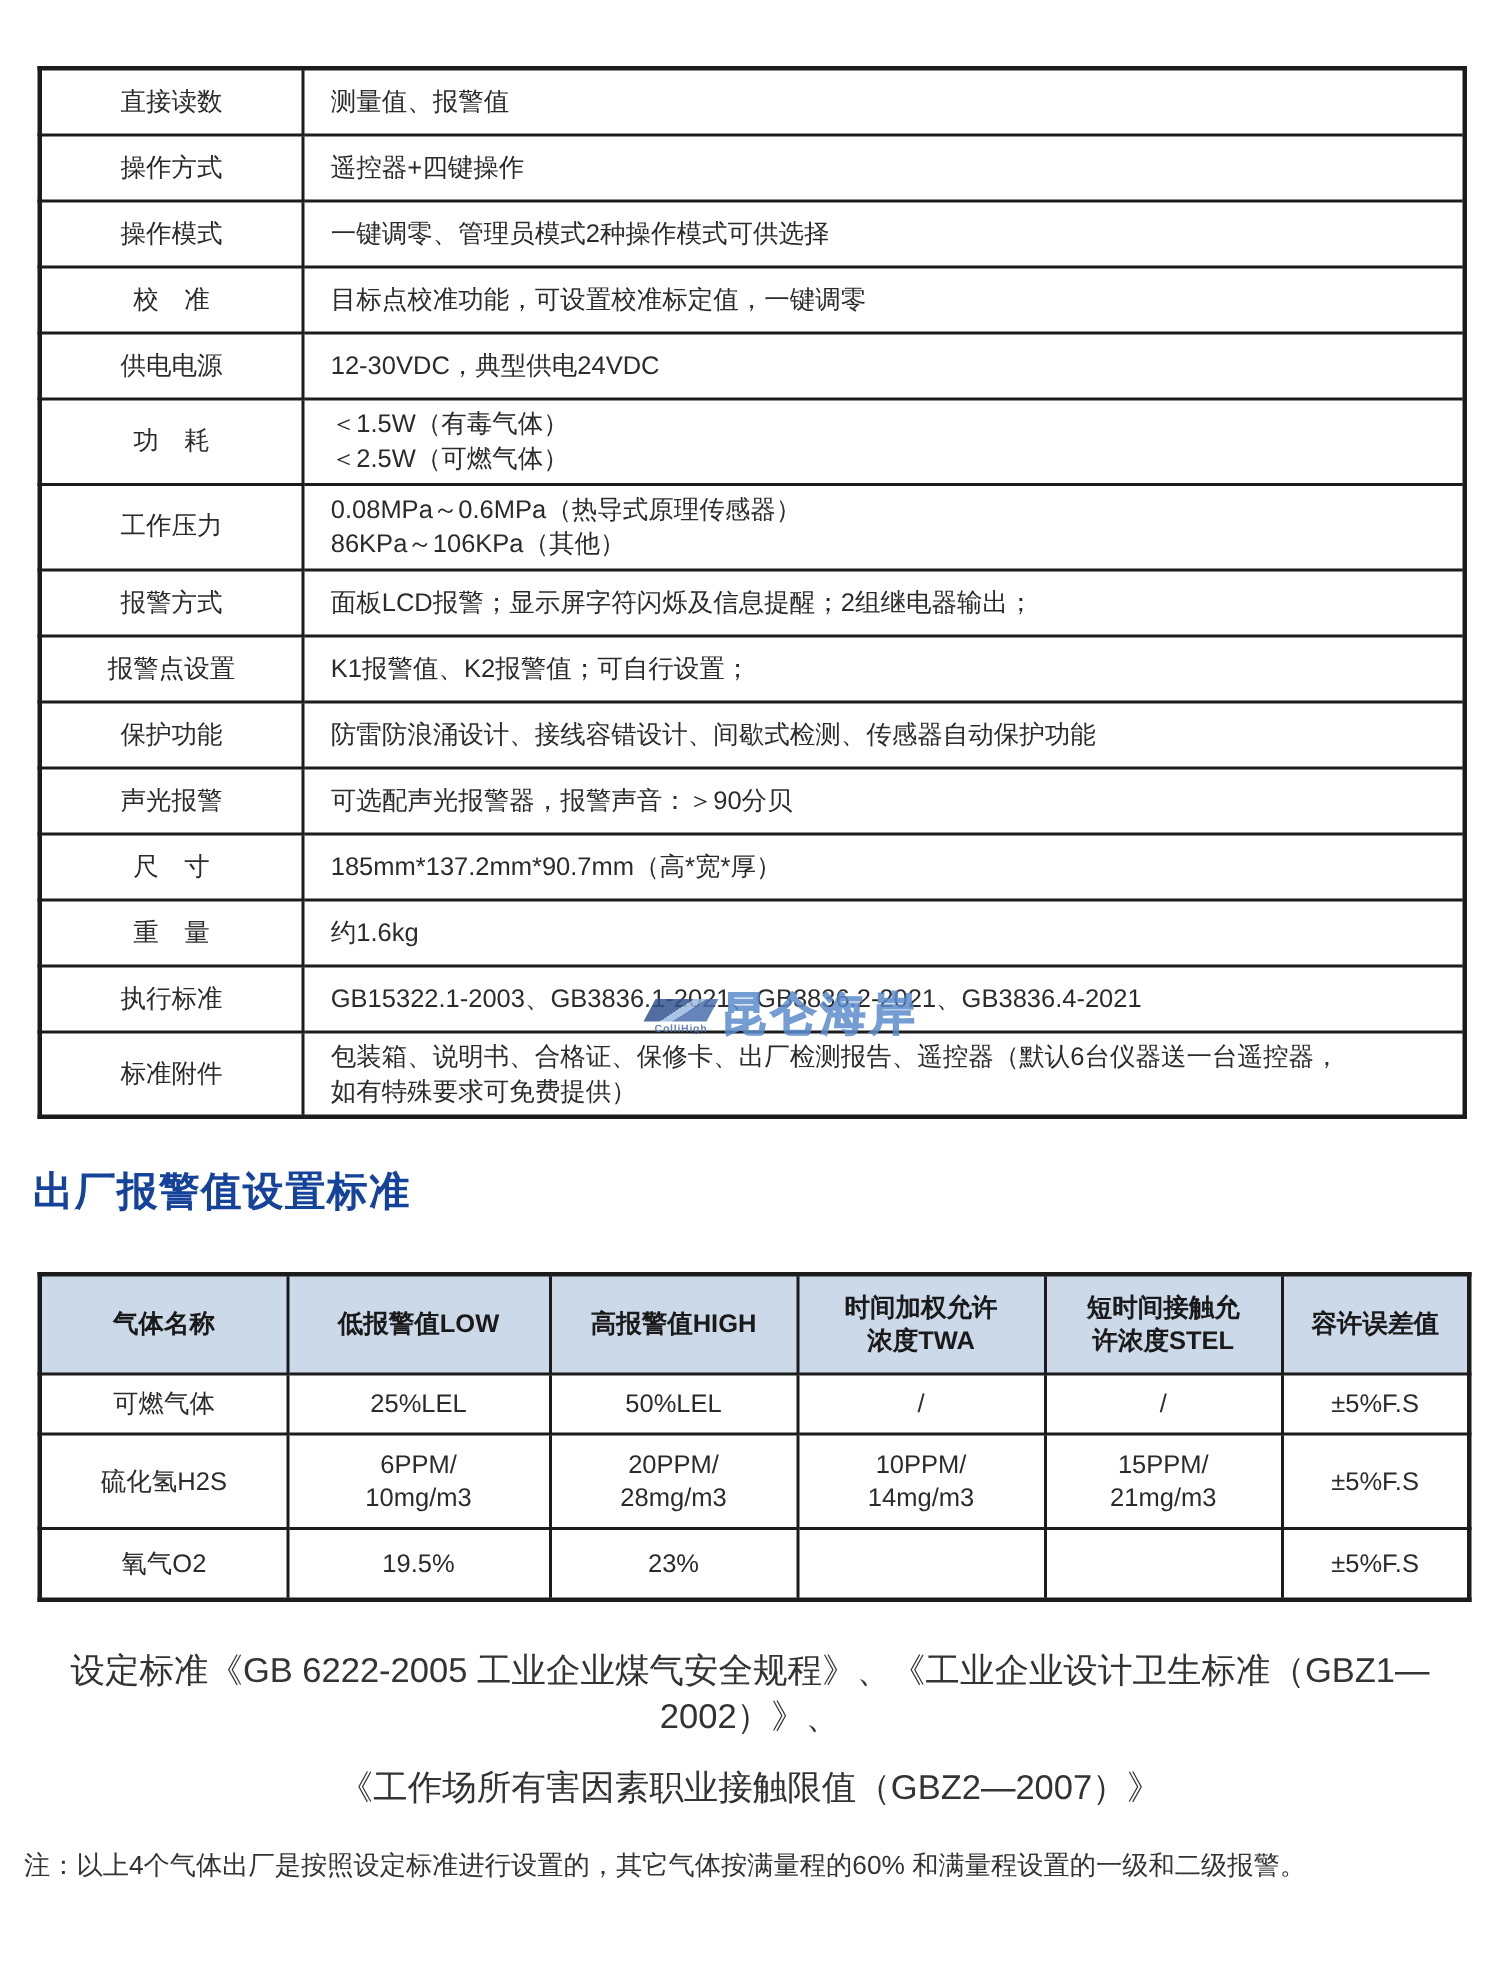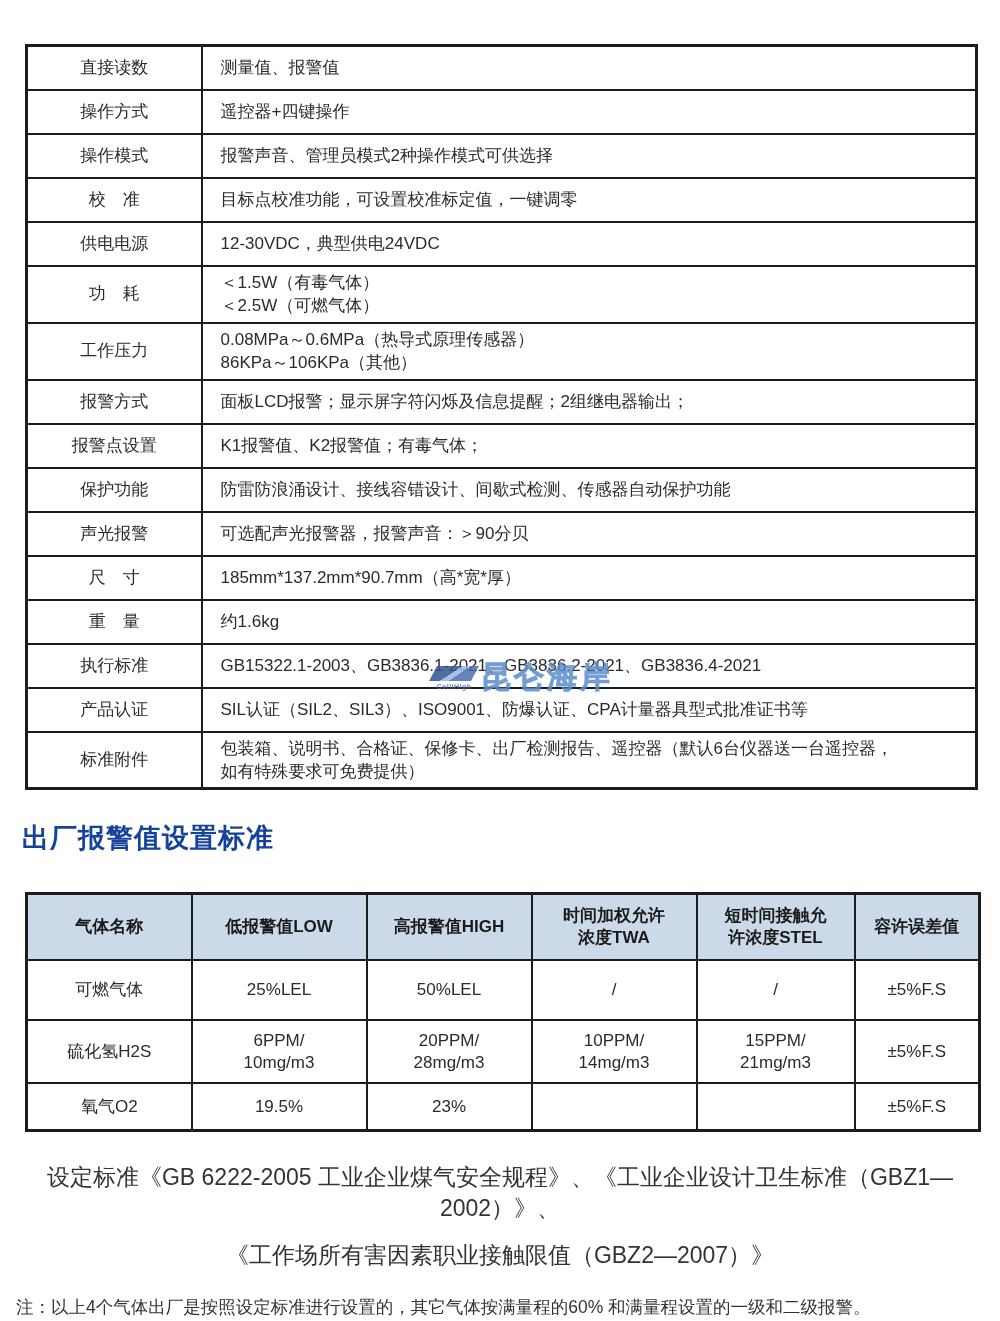--- a/index.html
+++ b/index.html
@@ -35,21 +35,21 @@
     padding-left:29px;
   }
   .alarm-table th,.alarm-table td{
     border:2px solid #1c1c1c;
     font-size:17px;line-height:1.3;text-align:center;vertical-align:middle;
     white-space:pre-line;
   }
   .alarm-table th{
     background:#ccd9e8;color:#1a1a1a;font-weight:bold;height:62px;
   }
-  .alarm-table tr.r1{height:60px;}
+  .alarm-table tr.r1{height:40px;}
   .alarm-table tr.r2{height:63px;}
   .alarm-table tr.r3{height:63px;}
   .alarm-table tr.r4{height:47px;}
   
   .standards{margin-top:30px;text-align:center;font-size:23px;color:#333;}
   .standards .l2{margin-top:16px;}
   .remark{margin:24px 12px 0 16px;font-size:17.5px;color:#333;text-align:left;}
   
   .watermark{
     position:absolute;left:433px;top:662px;z-index:3;
@@ -85,21 +85,21 @@
   <tr class="h1">
     <td class="lbl">操作方式</td>
     <td class="val">
           <span class="line">遥控器+四键操作</span>
           <span class="line"></span>
         </td>
   </tr>
   <tr class="h1">
     <td class="lbl">操作模式</td>
     <td class="val">
-          <span class="line">报警声音、管理员模式2种操作模式可供选择</span>
+          <span class="line">一键调零、管理员模式2种操作模式可供选择</span>
           <span class="line"></span>
         </td>
   </tr>
   <tr class="h1">
     <td class="lbl">校　准</td>
     <td class="val">
           <span class="line">目标点校准功能，可设置校准标定值，一键调零</span>
           <span class="line"></span>
         </td>
   </tr>
@@ -127,21 +127,21 @@
   <tr class="h1">
     <td class="lbl">报警方式</td>
     <td class="val">
           <span class="line">面板LCD报警；显示屏字符闪烁及信息提醒；2组继电器输出；</span>
           <span class="line"></span>
         </td>
   </tr>
   <tr class="h1">
     <td class="lbl">报警点设置</td>
     <td class="val">
-          <span class="line">K1报警值、K2报警值；有毒气体；</span>
+          <span class="line">K1报警值、K2报警值；可自行设置；</span>
           <span class="line"></span>
         </td>
   </tr>
   <tr class="h1">
     <td class="lbl">保护功能</td>
     <td class="val">
           <span class="line">防雷防浪涌设计、接线容错设计、间歇式检测、传感器自动保护功能</span>
           <span class="line"></span>
         </td>
   </tr>
@@ -163,27 +163,20 @@
     <td class="lbl">重　量</td>
     <td class="val">
           <span class="line">约1.6kg</span>
           <span class="line"></span>
         </td>
   </tr>
   <tr class="h1">
     <td class="lbl">执行标准</td>
     <td class="val">
           <span class="line">GB15322.1-2003、GB3836.1-2021、GB3836.2-2021、GB3836.4-2021</span>
-          <span class="line"></span>
-        </td>
-  </tr>
-  <tr class="h1">
-    <td class="lbl">产品认证</td>
-    <td class="val">
-          <span class="line">SIL认证（SIL2、SIL3）、ISO9001、防爆认证、CPA计量器具型式批准证书等</span>
           <span class="line"></span>
         </td>
   </tr>
   <tr class="h2">
     <td class="lbl">标准附件</td>
     <td class="val">
           <span class="line">包装箱、说明书、合格证、保修卡、出厂检测报告、遥控器（默认6台仪器送一台遥控器，</span>
           <span class="line">如有特殊要求可免费提供）</span>
         </td>
   </tr>

